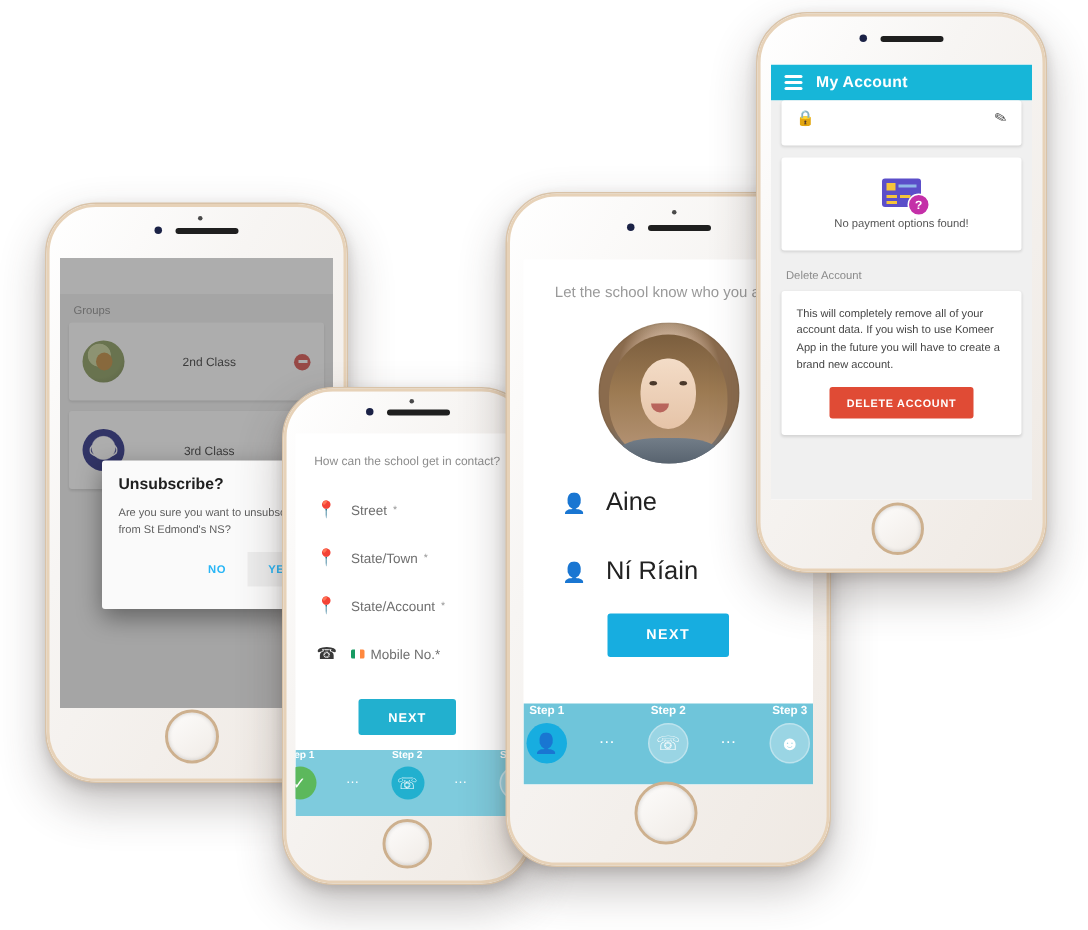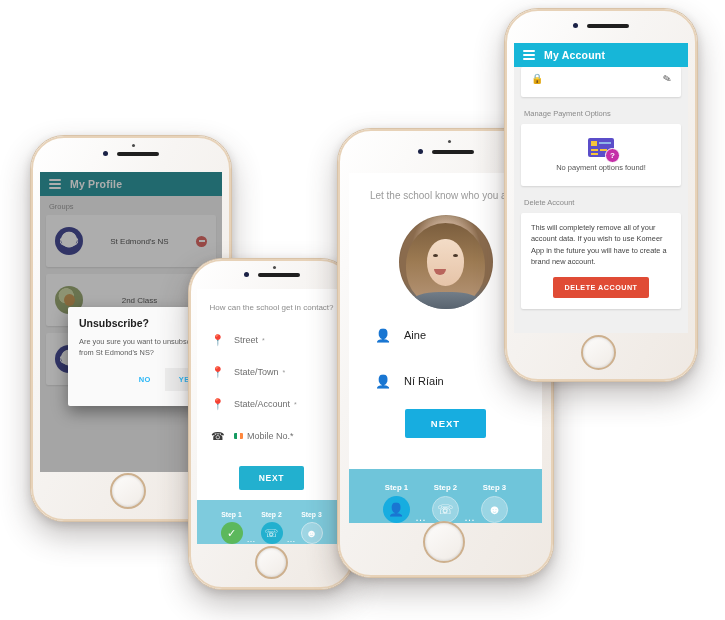--- a/index.html
+++ b/index.html
@@ -116,21 +116,21 @@
   .req{color:#9a9a9a;font-size:7px;vertical-align:super;}
   .flag{display:inline-block;width:9px;height:6px;border-radius:1px;overflow:hidden;
         background:linear-gradient(to right,#169b62 0 33%,#fff 33% 66%,#ff883e 66% 100%);}
   .nextbtn{
     display:block;margin:14px auto 0;background:#22b0cf;color:#fff;border:0;
     font-family:inherit;font-size:8.5px;font-weight:bold;letter-spacing:.7px;
     padding:7px 20px;border-radius:2px;cursor:pointer;
   }
   .stepbar{
     position:absolute;left:0;right:0;bottom:0;height:44px;
-    background:#7ecbdd;display:flex;align-items:flex-end;justify-content:center;gap:0;
+    background:#7ecbdd;display:flex;align-items:flex-start;justify-content:center;gap:16px;
   }
   .step{display:flex;flex-direction:column;align-items:center;gap:4px;}
   .step-lbl{font-size:6.8px;color:#fff;font-weight:bold;}
   .step-dot{
     width:22px;height:22px;border-radius:50%;display:flex;align-items:center;
     justify-content:center;color:#fff;font-size:11px;
   }
   .dot-done{background:#5cb85c;}
   .dot-cur{background:#22b0cf;}
   .dot-next{background:#9fd6e4;border:1.5px solid #c9e7ef;box-sizing:border-box;}
@@ -155,21 +155,21 @@
   .p3-photo .fface{position:absolute;left:30%;top:26%;width:40%;height:50%;border-radius:48% 48% 50% 50%;
     background:linear-gradient(180deg,#f3dcc7,#e6c4a8);}
   .p3-photo .feye{position:absolute;width:5px;height:3px;border-radius:50%;background:#4a382a;top:42%;}
   .p3-photo .feye.l{left:37%;} .p3-photo .feye.r{right:37%;}
   .p3-photo .fmouth{position:absolute;left:44%;top:57%;width:12px;height:6px;border-radius:0 0 9px 9px;
     background:#b9655c;transform:translateX(-6px);}
   .p3-photo .fbody{position:absolute;left:14%;bottom:-6%;width:72%;height:24%;border-radius:40% 40% 0 0;
     background:linear-gradient(180deg,#727d88,#4f5a66);}
   .p3-row{display:flex;align-items:center;gap:16px;padding:0 26px;height:40px;margin-top:6px;}
   .p3-uico{width:13px;color:#2d2d2d;font-size:13px;line-height:1;text-align:center;}
-  .p3-val{font-size:11px;color:#222;}
+  .p3-val{font-size:17px;color:#222;}
   .p3-next{
     display:block;margin:8px auto 0;background:#17ade0;color:#fff;border:0;
     font-family:inherit;font-size:9.5px;font-weight:bold;letter-spacing:1px;
     padding:9px 26px;border-radius:2px;cursor:pointer;
   }
   #phone3 .stepbar{height:54px;background:#6fc5da;}
   #phone3 .step-dot{width:27px;height:27px;font-size:13px;}
   #phone3 .step-lbl{font-size:7.8px;}
   #phone3 .dot-cur{background:#17ade0;}
   #phone3 .dot-next{background:#9ad5e4;border-color:#bde3ed;}
@@ -210,37 +210,24 @@
 
   <div class="phone" id="phone1">
     <div class="bezel"></div>
     <div class="sensors" style="top:15px;">
       <span class="cam"></span>
       <span class="speaker"></span>
     </div>
     <span class="dot-top" style="left:101px;top:8px;"></span>
 
     <div class="screen">
-      <div class="appbar" id="p1bar">
-        <span class="hamburger">
-            <i></i>
-            <i></i>
-            <i></i>
-          </span>
-        <span>My Profile</span>
-      </div>
 
       <div class="p1-body">
         <div class="p1-groups">Groups</div>
 
-        <div class="p1-card">
-          <span class="p1-av crest"></span>
-          <span class="p1-label">St Edmond's NS</span>
-          <span class="p1-remove"></span>
-        </div>
         <div class="p1-card">
           <span class="p1-av av-monkey"></span>
           <span class="p1-label">2nd Class</span>
           <span class="p1-remove"></span>
         </div>
         <div class="p1-card">
           <span class="p1-av crest"></span>
           <span class="p1-label">3rd Class</span>
           <span class="p1-remove"></span>
         </div>
@@ -392,21 +379,20 @@
           </span>
         <span>My Account</span>
       </div>
 
       <div class="p4-body">
         <div class="p4-card top">
           <span class="lock-ico">🔒</span>
           <span class="pencil-ico">✎</span>
         </div>
 
-        <div class="p4-sec">Manage Payment Options</div>
         <div class="p4-card">
           <div class="p4-pay">
             <span class="cardico">
               <i class="s1"></i>
                 <i class="s2"></i>
                 <i class="s3"></i>
                 <i class="s4"></i>
                 <i class="s5"></i>
               <span class="qbadge">?</span>
             </span>

